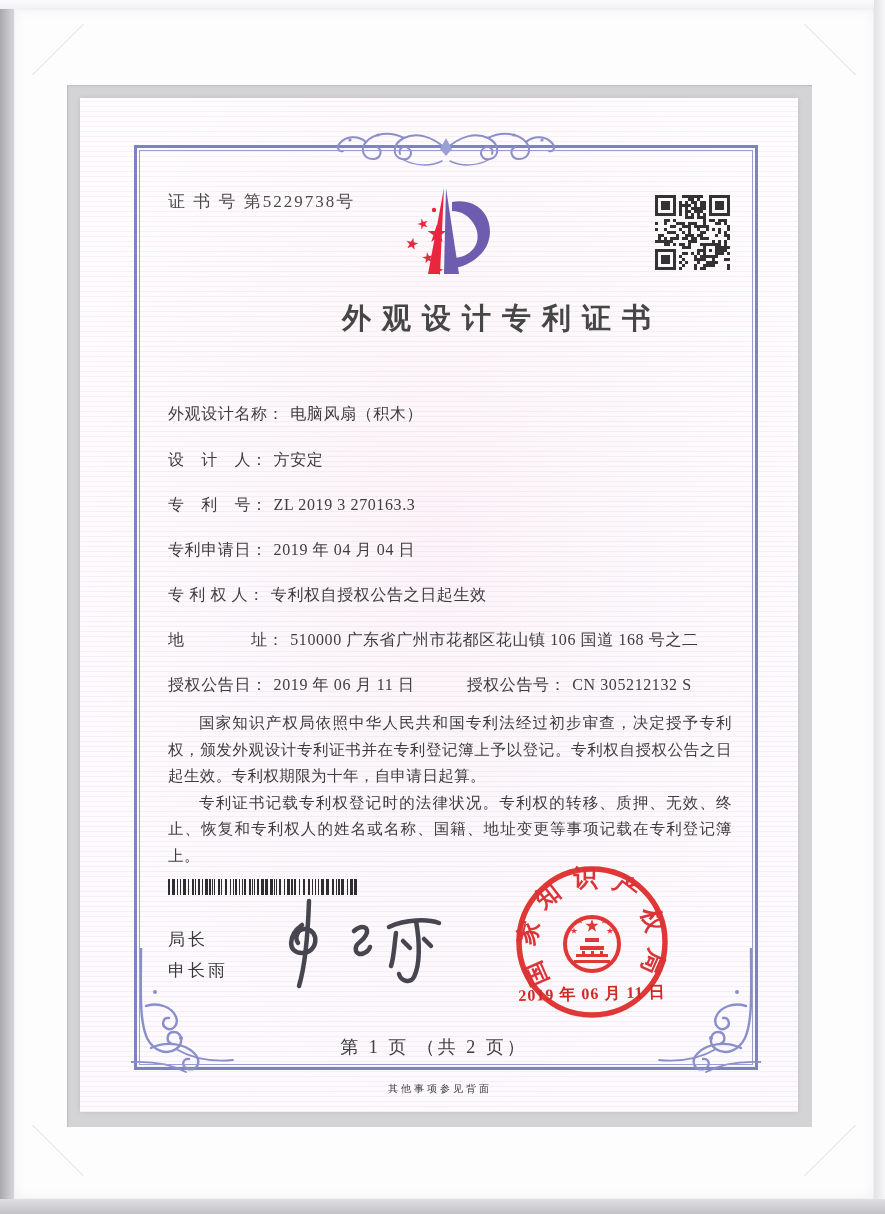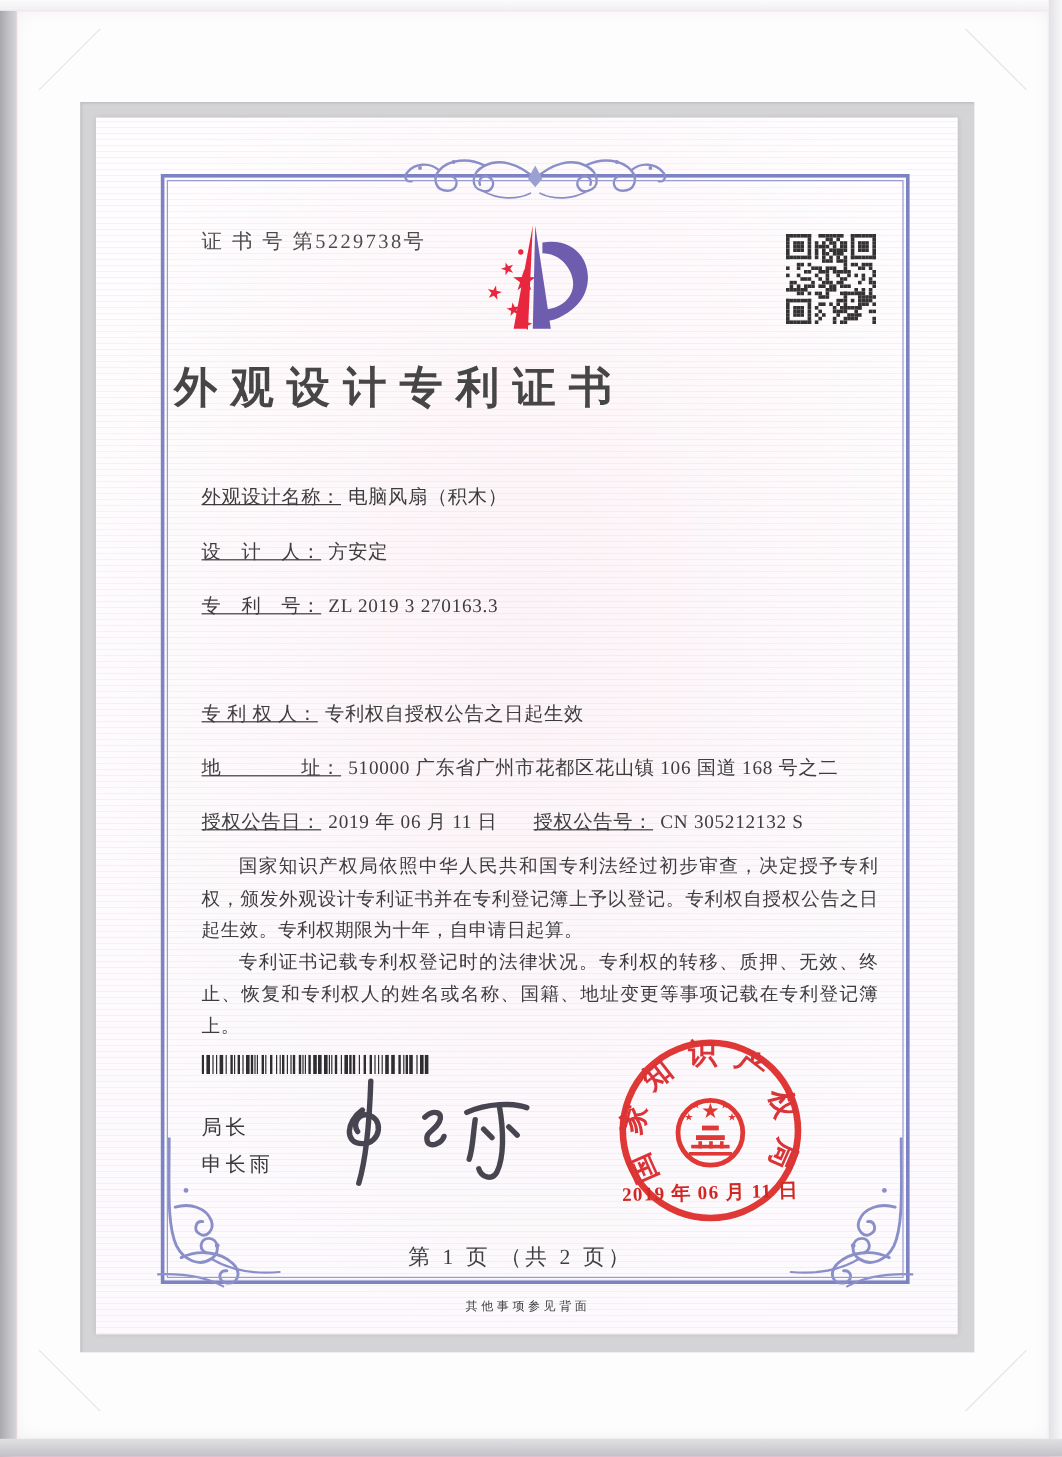--- a/index.html
+++ b/index.html
@@ -1,18 +1,18 @@
 <!DOCTYPE html>
 <html><head>
 <meta charset="utf-8">
 <style>
   * { margin:0; padding:0; box-sizing:border-box; }
   html,body { background:#e8e8ea; }
   body { font-family:"Liberation Serif","DejaVu Serif",serif; }
-  #stage { position:relative; width:885px; height:1214px; overflow:hidden; background:#f9a8d4; }
+  #stage { position:relative; width:885px; height:1214px; overflow:hidden; background:#1d4ed8; }
 
   
   .frame-edge-left  { position:absolute; left:0; top:0; bottom:0; width:14px;
                       background:linear-gradient(90deg,#a9a9ad,#c6c6ca 60%,#d6d6d9); }
   .frame-edge-top   { position:absolute; left:0; right:0; top:0; height:9px;
                       background:linear-gradient(180deg,#fbfbfc,#f0f0f2); }
   .frame-edge-right { position:absolute; right:0; top:0; bottom:0; width:11px;
                       background:linear-gradient(270deg,#f7f7f9,#e2e2e5); }
   .frame-edge-bottom{ position:absolute; left:0; right:0; bottom:0; height:15px;
                       background:linear-gradient(0deg,#c2c2c6,#e0e0e3); }
@@ -41,28 +41,28 @@
   .orn-top { position:absolute; left:50%; top:-22px; transform:translateX(-50%); }
   .flourish { position:absolute; width:104px; height:126px; }
   .flourish.bl { left:-6px; bottom:-7px; }
   .flourish.br { right:-6px; bottom:-7px; transform:scaleX(-1); }
 
   
   .cert-no { position:absolute; left:88px; top:92px; font-size:17px; letter-spacing:2px;
              color:#4c4b4b; white-space:nowrap; }
   .logo { position:absolute; left:302px; top:84px; width:120px; height:105px; }
   .qr { position:absolute; left:575px; top:97px; width:75px; height:75px; }
-  .cert-title { position:absolute; left:54px; top:201px; width:528px; text-align:left;
-                font-size:36px; font-weight:600; letter-spacing:11px; text-indent:11px;
+  .cert-title { position:absolute; left:54px; top:201px; width:528px; text-align:right;
+                font-size:29px; font-weight:600; letter-spacing:11px; text-indent:11px;
                 color:#474646; }
   .row { position:absolute; left:88px; white-space:nowrap; font-size:16px;
          color:#3e3d3d; letter-spacing:.6px; }
-  .row .lbl { color:#3e3d3d;text-decoration:underline; }
+  .row .lbl { color:#3e3d3d; }
   .row .val { margin-left:6px; }
-  .row .lbl2 { margin-left:30px; }
+  .row .lbl2 { margin-left:52px; }
   .paras { position:absolute; left:88px; top:612px; width:564px; font-size:15.5px;
            line-height:26.5px; color:#3e3d3d; text-align:justify; letter-spacing:.4px; }
   .paras p { text-indent:2em; }
   .barcode { position:absolute; left:88px; top:781px; width:191px; height:16px; }
   .signer { position:absolute; left:88px; font-family:"Liberation Sans","DejaVu Sans",sans-serif;
             font-size:17px; letter-spacing:3px; color:#3b3a3a; font-weight:500;text-align:right; }
   .signer.title { top:830px; }
   .signer.name  { top:861px; }
   .signature { position:absolute; left:192px; top:793px; width:180px; height:100px; }
   .seal { position:absolute; left:432px; top:764px; width:160px; height:160px; opacity:.93; }
@@ -486,20 +486,23 @@
 
     <div class="row" style="top:306px">
       <span class="lbl">外观设计名称：</span><span class="val">电脑风扇（积木）</span>
     </div>
     <div class="row" style="top:352px">
       <span class="lbl">设　计　人：</span><span class="val">方安定</span>
     </div>
     <div class="row" style="top:397px">
       <span class="lbl">专　利　号：</span><span class="val">ZL 2019 3 270163.3</span>
     </div>
+    <div class="row" style="top:442px">
+      <span class="lbl">专利申请日：</span><span class="val">2019 年 04 月 04 日</span>
+    </div>
     <div class="row" style="top:487px">
       <span class="lbl">专 利 权 人：</span><span class="val">专利权自授权公告之日起生效</span>
     </div>
     <div class="row" style="top:532px">
       <span class="lbl">地　　　　址：</span><span class="val">510000 广东省广州市花都区花山镇 106 国道 168 号之二</span>
     </div>
     <div class="row" style="top:577px">
       <span class="lbl">授权公告日：</span><span class="val">2019 年 06 月 11 日</span><span class="lbl lbl2">授权公告号：</span><span class="val">CN 305212132 S</span>
     </div>
 

